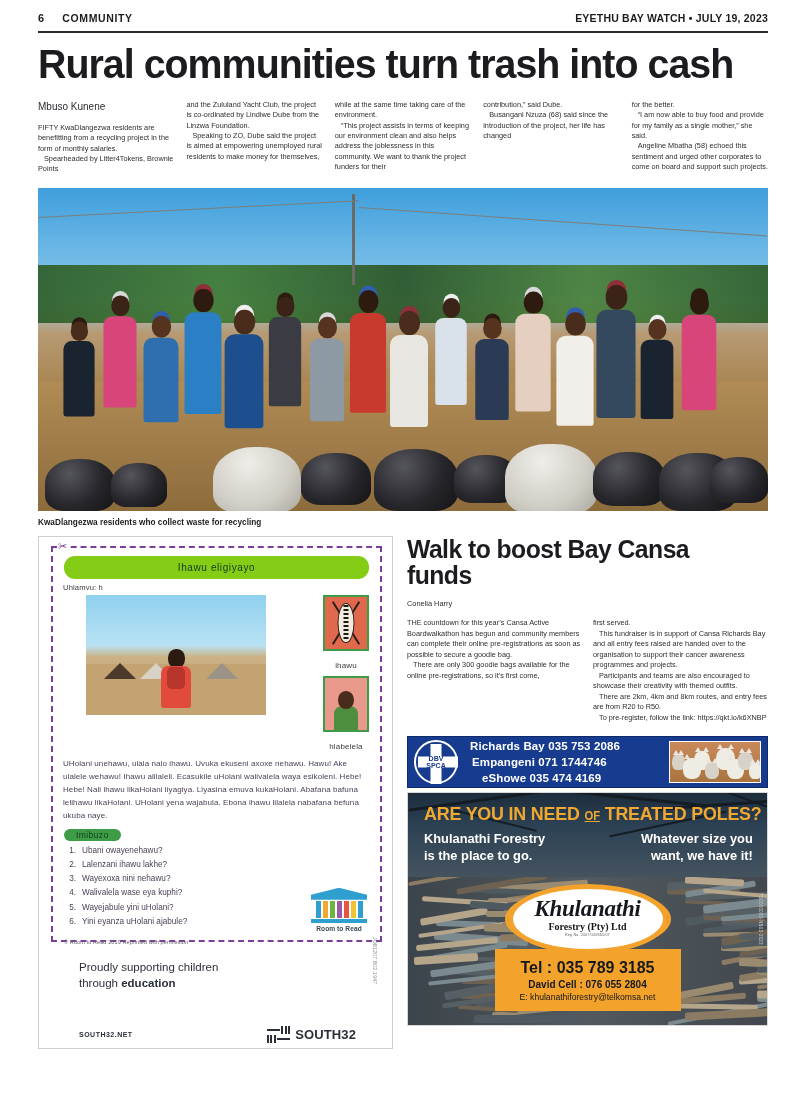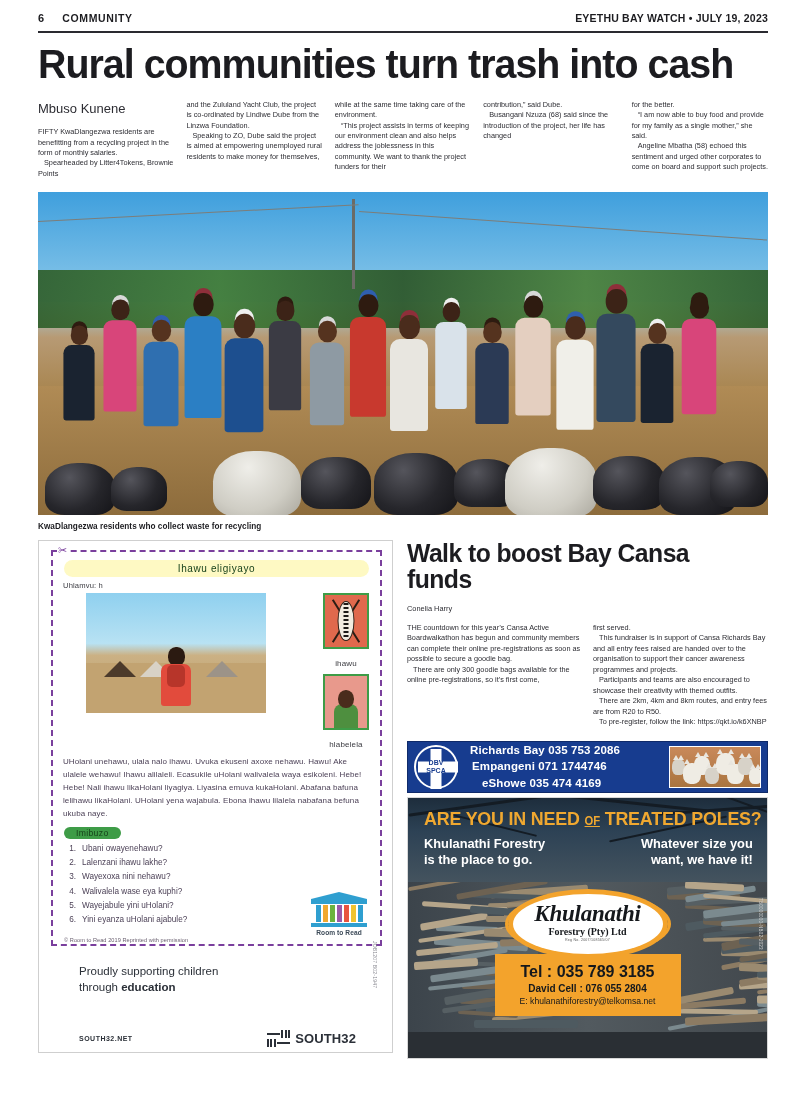--- a/index.html
+++ b/index.html
@@ -26,21 +26,21 @@
   .headline {
     font-family: "Liberation Sans", sans-serif;
     font-weight: bold; font-size: 41px; line-height: 1.02;
     letter-spacing: -0.025em; margin-top: 11px; color: #1c1c20;
     transform: scaleX(0.96); transform-origin: left center;
   }
 
   
   .body-cols { display: flex; gap: 12px; margin-top: 14px; }
   .col { width: 140px; font-size: 7.3px; line-height: 1.42; color: #2d2d33; }
-  .byline { font-size: 13px; margin-bottom: 9px; color: #2d2d33; }
+  .byline { font-size: 10px; margin-bottom: 9px; color: #2d2d33; }
   .col p { margin: 0; }
   .col p.indent { text-indent: 6px; }
   .col p + p { margin-top: 0; }
 
   
   .photo-wrap { margin-top: 13px; position: relative; }
   .photo {
     width: 730px; height: 323px; position: relative; overflow: hidden;
     background: linear-gradient(#4aa8e0 0%, #7cc4ea 26%, #9fd2e8 34%, #b79a74 45%, #a8854f 62%, #8f7040 100%);
   }
@@ -64,21 +64,21 @@
 
   
   .lower { display: flex; gap: 14px; margin-top: 9px; }
   .lower-left { width: 355px; }
   .lower-right { width: 361px; }
 
   
   .ws-ad { border: 1px solid #cfcfcf; background:#fff; height: 513px; position: relative; padding: 8px; }
   .ws-card { border: 2px dashed #7a3f9d; margin: 1px 2px 0 4px; padding: 6px 7px 5px 7px; position: relative; height: 396px;}
   .ws-scissor { position:absolute; left:4px; top:-8px; font-size:11px; color:#7a3f9d; background:#fff; padding:0 1px;}
-  .ws-title-pill { background:#fef9c3; color:#1d3f1f; border-radius:11px; height:17px; display:flex;
+  .ws-title-pill { background:#84cc16; color:#1d3f1f; border-radius:11px; height:23px; display:flex;
     align-items:center; justify-content:center; font-size:10px; letter-spacing:.06em; margin: 2px 4px 4px 4px;
     font-family:"Liberation Sans", sans-serif; color:#123d16;}
   .ws-sub { font-size:7.6px; color:#3c3c42; margin: 1px 0 3px 3px; letter-spacing:.02em;}
   .ws-media { display:flex; gap:10px; align-items:flex-start; }
   .ws-main-img { width:180px; height:120px; margin-left:26px; position:relative; overflow:hidden;
     background: linear-gradient(#8fd0ef 0%, #b8e2f3 42%, #cbb184 52%, #b99b66 100%); }
   .ws-hill { position:absolute; left:0; bottom:0; width:100%; height:42%; background:#c2a371; }
   .ws-hut { position:absolute; bottom:30%; width:0; height:0; border-left:16px solid transparent;
     border-right:16px solid transparent; border-bottom:16px solid #d8d2c6; }
   .ws-hut-dark { border-bottom-color:#4b3a2b; }
@@ -151,21 +151,21 @@
   .spca-lines div:nth-child(2){ padding-left:2px; }
   .spca-lines div:nth-child(3){ padding-left:12px; }
   .spca-photo { width:92px; height:42px; flex:0 0 auto; border:1px solid #fff;
     background: linear-gradient(#c9895a, #a9743f); position:relative; overflow:hidden; }
   .kitten { position:absolute; bottom:3px; border-radius:45% 45% 40% 40%; background:#e9e6df; }
   .kitten::before, .kitten::after { content:""; position:absolute; top:-4px; width:0;height:0;
     border-left:3px solid transparent; border-right:3px solid transparent; border-bottom:5px solid #e9e6df;}
   .kitten::before{ left:1px;} .kitten::after{ right:1px;}
 
   
-  .khu { margin-top:4px; height:262px; border:1px solid #d8d8d8; position:relative; overflow:hidden; background:#2a2f34;}
+  .khu { margin-top:4px; height:234px; border:1px solid #d8d8d8; position:relative; overflow:hidden; background:#2a2f34;}
   .khu-top { position:absolute; left:0; top:0; width:100%; height:84px; overflow:hidden;
     background: linear-gradient(#1d2d3c 0%, #2d4255 40%, #44535e 100%); }
   .khu-branch { position:absolute; background:#141c24; border-radius:2px; }
   .khu-h1 { position:absolute; left:16px; top:10px; font-size:19px; font-weight:bold; color:#f0a830;
     letter-spacing:-0.01em; white-space:nowrap; transform:scaleX(0.94); transform-origin:left center;}
   .khu-h1 .of { font-size:12px; text-decoration:underline; }
   .khu-l { position:absolute; left:16px; top:38px; font-size:13.5px; font-weight:bold; color:#fff; line-height:1.24;
     transform:scaleX(0.95); transform-origin:left center;}
   .khu-r { position:absolute; right:14px; top:38px; font-size:13.5px; font-weight:bold; color:#fff; line-height:1.24;
     text-align:right; transform:scaleX(0.95); transform-origin:right center;}

